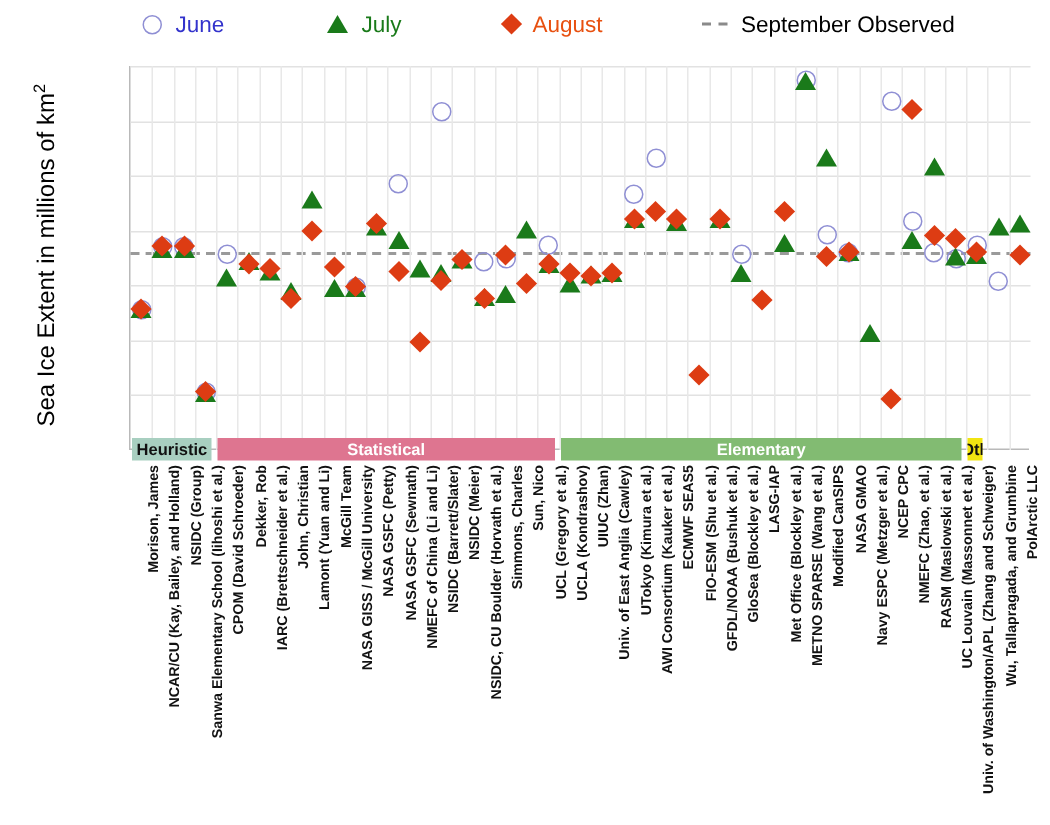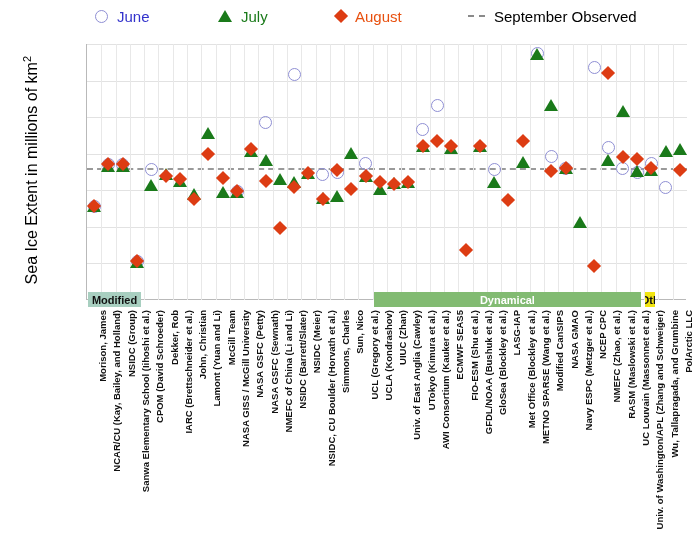--- a/index.html
+++ b/index.html
@@ -300,22 +300,23 @@
       <div class="pt august" title="NASA GMAO — August: 4.3" style="left: 478.571px; top: 124.343px;"></div>
       <div class="pt august" title="NCEP CPC — August: 2.97" style="left: 507.143px; top: 221.623px;"></div>
       <div class="pt august" title="NMEFC (Zhao, et al.) — August: 5.6" style="left: 521.429px; top: 29.2571px;"></div>
       <div class="pt august" title="RASM (Maslowski et al.) — August: 4.46" style="left: 535.714px; top: 112.64px;"></div>
       <div class="pt august" title="UC Louvain (Massonnet et al.) — August: 4.43" style="left: 550px; top: 114.834px;"></div>
       <div class="pt august" title="Univ. of Washington/APL (Zhang and Schweiger) — August: 4.3" style="left: 564.286px; top: 124.343px;"></div>
       <div class="pt august" title="PolArctic LLC — August: 4.28" style="left: 592.857px; top: 125.806px;"></div>
     </div>
 
   <div id="bands">
-      <div class="band heuristic" style="left: 2px; width: 53.1429px;">Modified</div>
-      <div class="band dynamical" style="left: 287.714px; width: 267.429px;">Dynamical</div>
+      <div class="band heuristic" style="left: 2px; width: 53.1429px;">Heuristic</div>
+      <div class="band statistical" style="left: 59.1429px; width: 224.571px;">Statistical</div>
+      <div class="band dynamical" style="left: 287.714px; width: 267.429px;">Elementary</div>
       <div class="band other" style="left: 559.143px; width: 10.2857px;">Oth</div>
     </div>
 
   <div id="xlabels">
       <div class="xlab" style="left: 11.1429px;">Morison, James</div>
       <div class="xlab" style="left: 25.4286px;">NCAR/CU (Kay, Bailey, and Holland)</div>
       <div class="xlab" style="left: 39.7143px;">NSIDC (Group)</div>
       <div class="xlab" style="left: 54px;">Sanwa Elementary School (Iihoshi et al.)</div>
       <div class="xlab" style="left: 68.2857px;">CPOM (David Schroeder)</div>
       <div class="xlab" style="left: 82.5714px;">Dekker, Rob</div>

